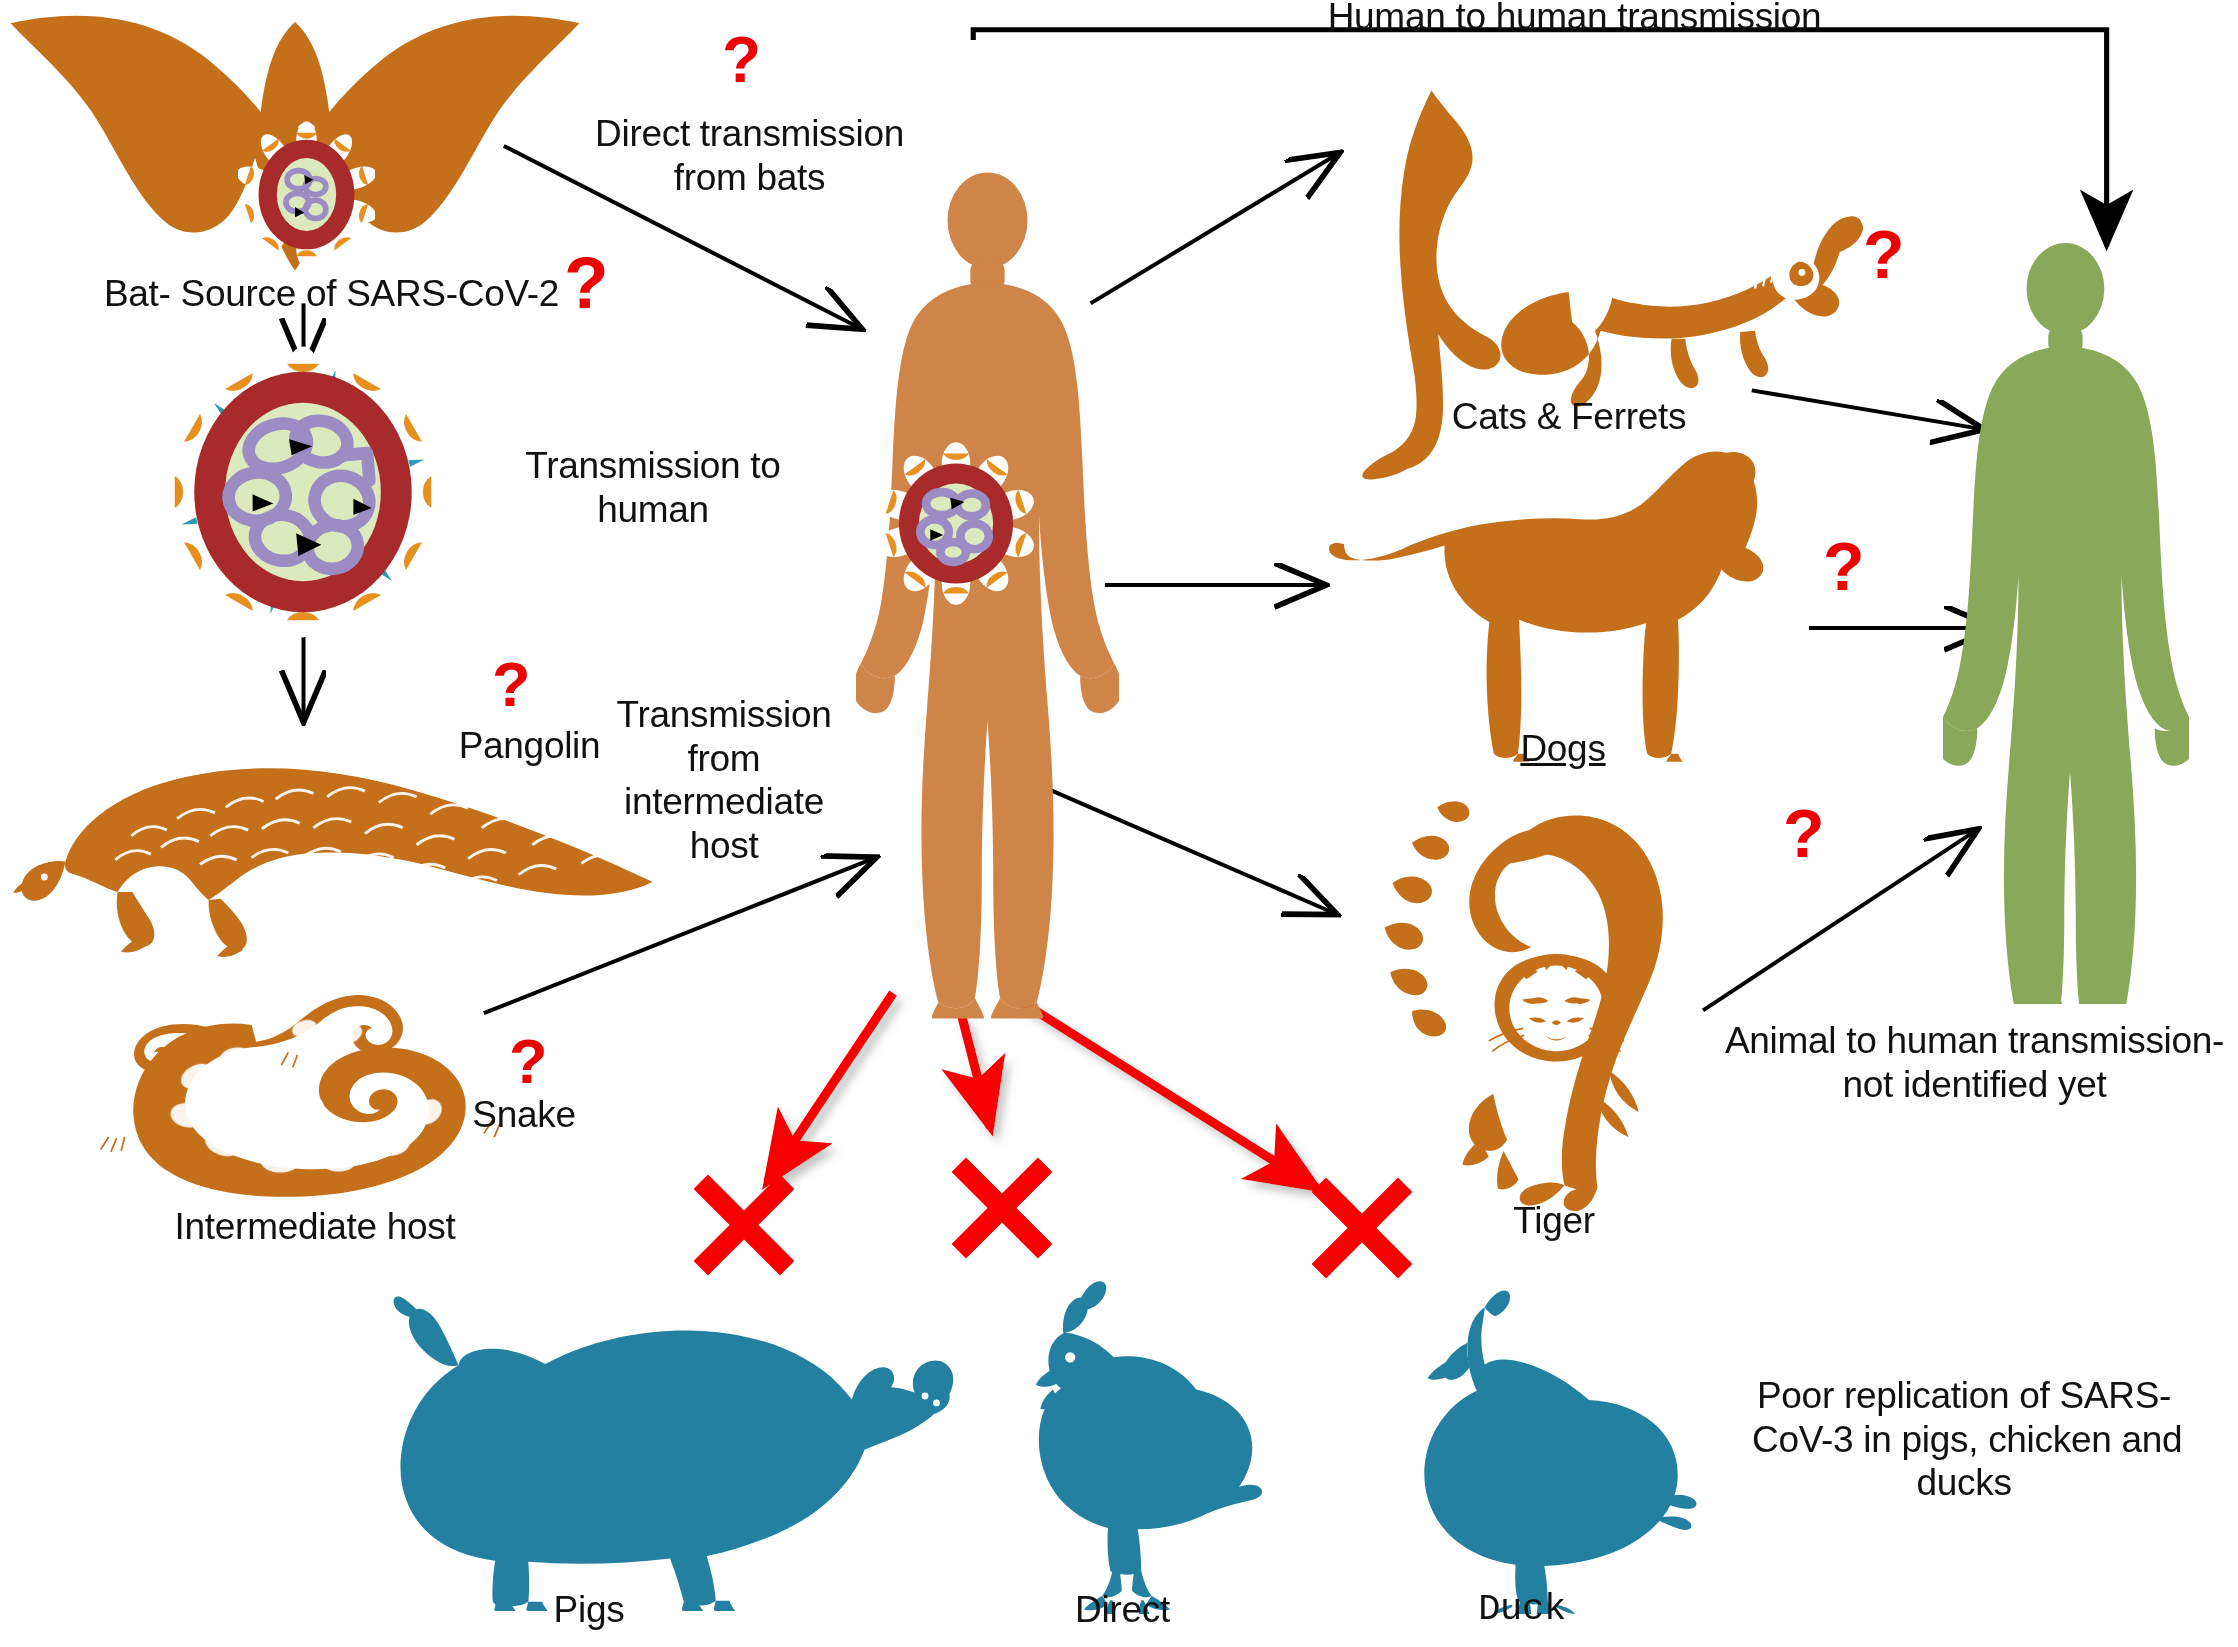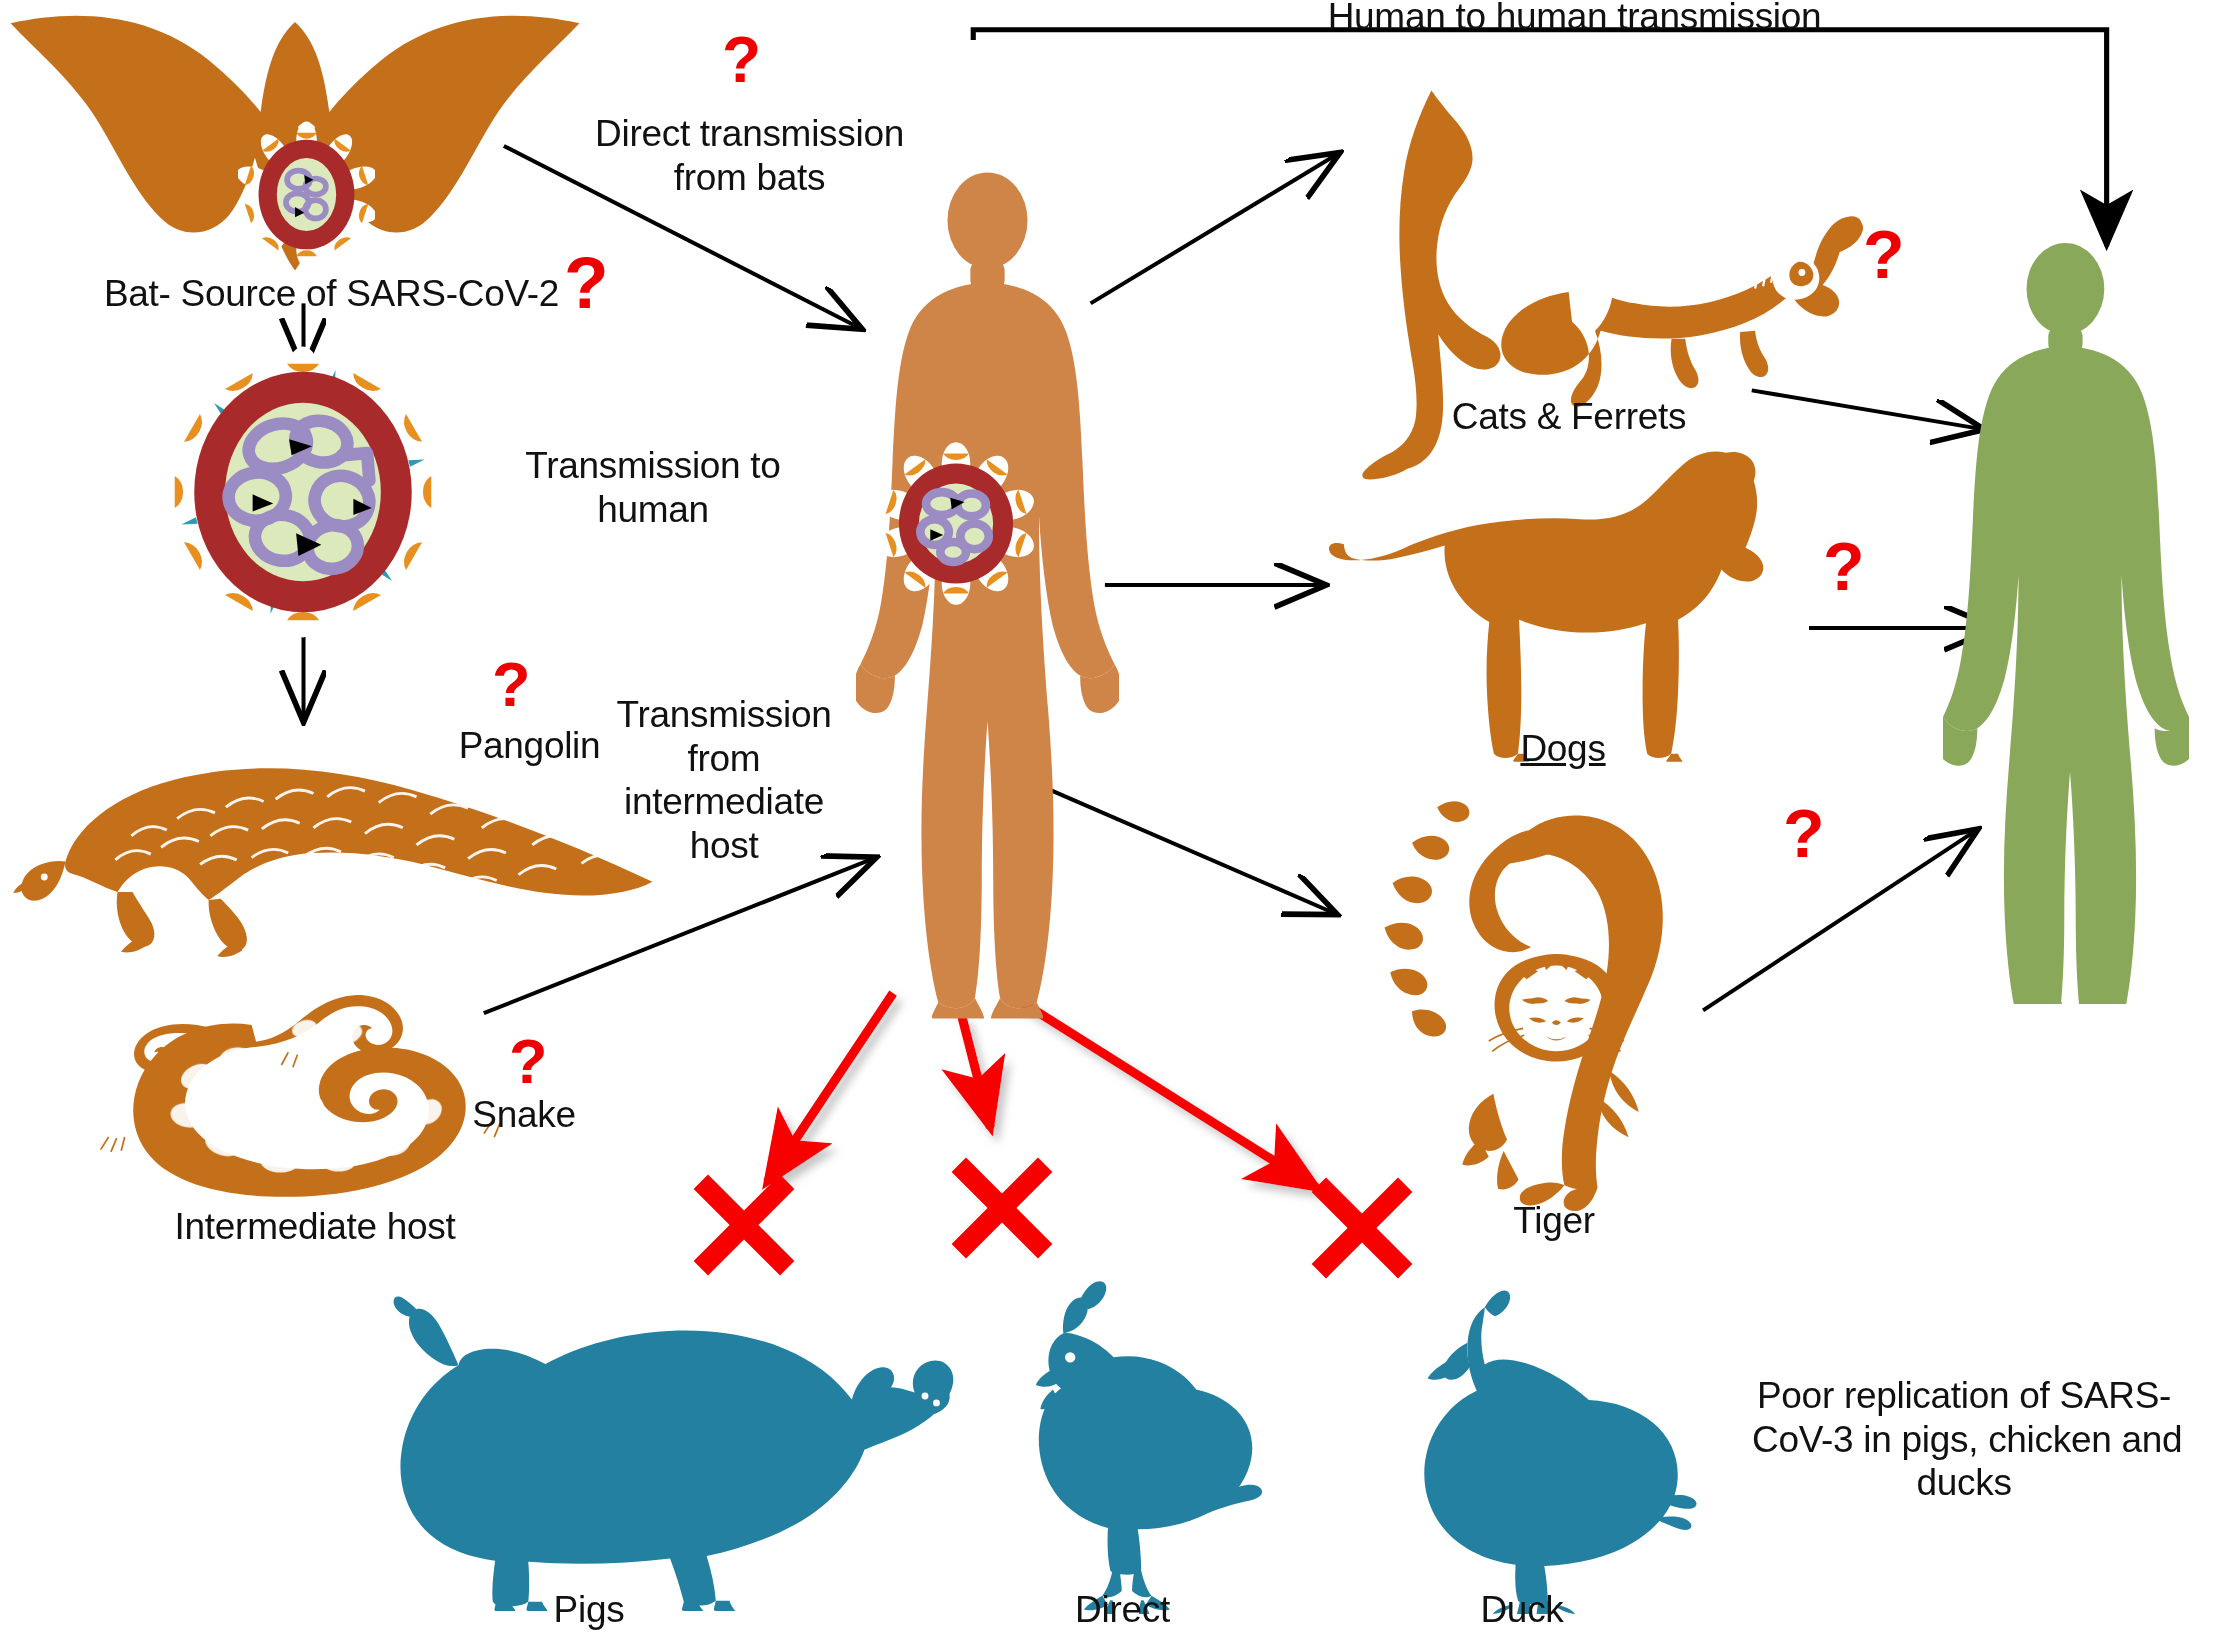--- a/index.html
+++ b/index.html
@@ -769,25 +769,27 @@
   <div class="lbl" style="left:441px; top:1093px; width:166px; font-size:37px;">Snake</div>
 
   <div class="lbl" style="left:132px; top:1205px; width:366px; font-size:37px;">Intermediate host</div>
 
   <div class="lbl" style="left:1420px; top:395px; width:298px; font-size:37px;">Cats &amp; Ferrets</div>
 
   <div class="lbl" style="left:1477px; top:727px; width:172px; font-size:37px;text-decoration:underline;">Dogs</div>
 
   <div class="lbl" style="left:1468px; top:1199px; width:172px; font-size:37px;">Tiger</div>
 
+  <div class="lbl wrap" style="left:1720px; top:1019px; width:509px; font-size:37px; white-space:pre;">Animal to human transmission-
+not identified yet</div>
 
   <div class="lbl wrap" style="left:1752px; top:1374px; width:424px; font-size:37px; white-space:pre;">Poor replication of SARS-
 CoV-3 in pigs, chicken and
 ducks</div>
 
   <div class="lbl" style="left:509px; top:1588px; width:160px; font-size:37px;">Pigs</div>
 
   <div class="lbl" style="left:1025px; top:1588px; width:195px; font-size:37px;">Direct</div>
 
-  <div class="lbl" style="left:1442px; top:1588px; width:160px; font-size:37px;">Duck</div>
+  <div class="lbl" style="left:1442px; top:1588px; width:160px; font-size:37px;font-family:Liberation Mono, monospace;">Duck</div>
 
 </div>
 
 
 </body></html>

